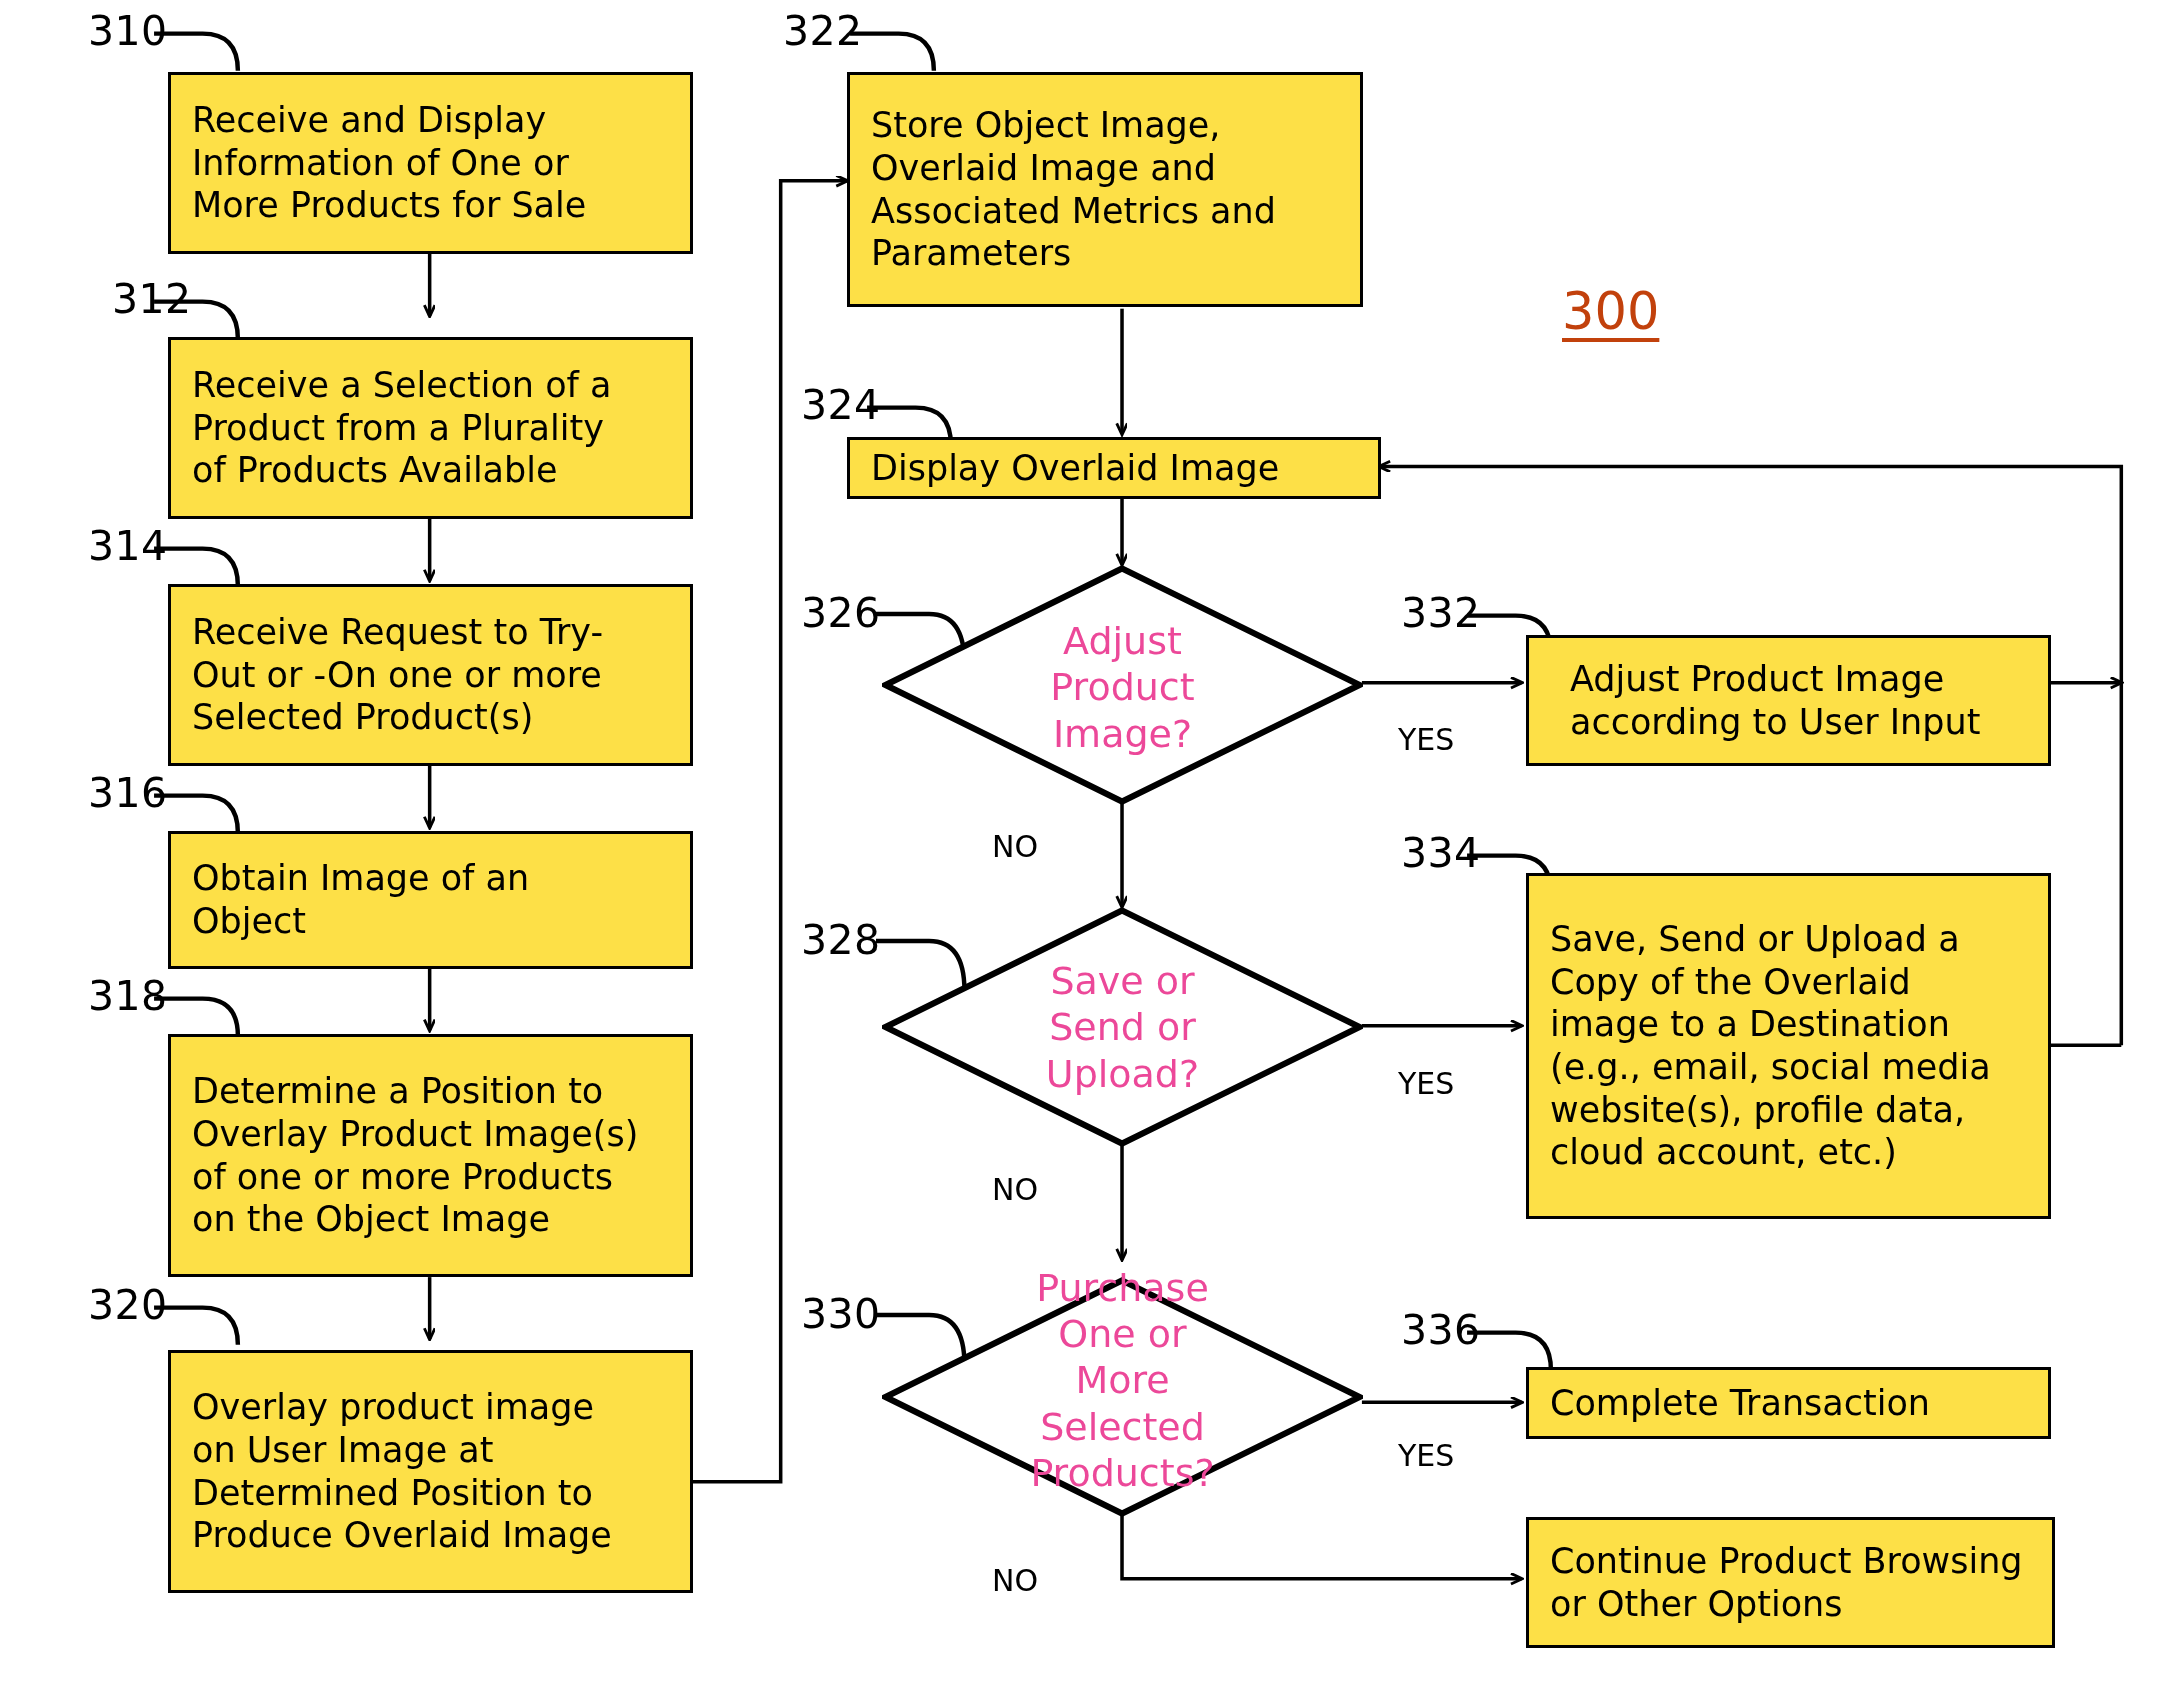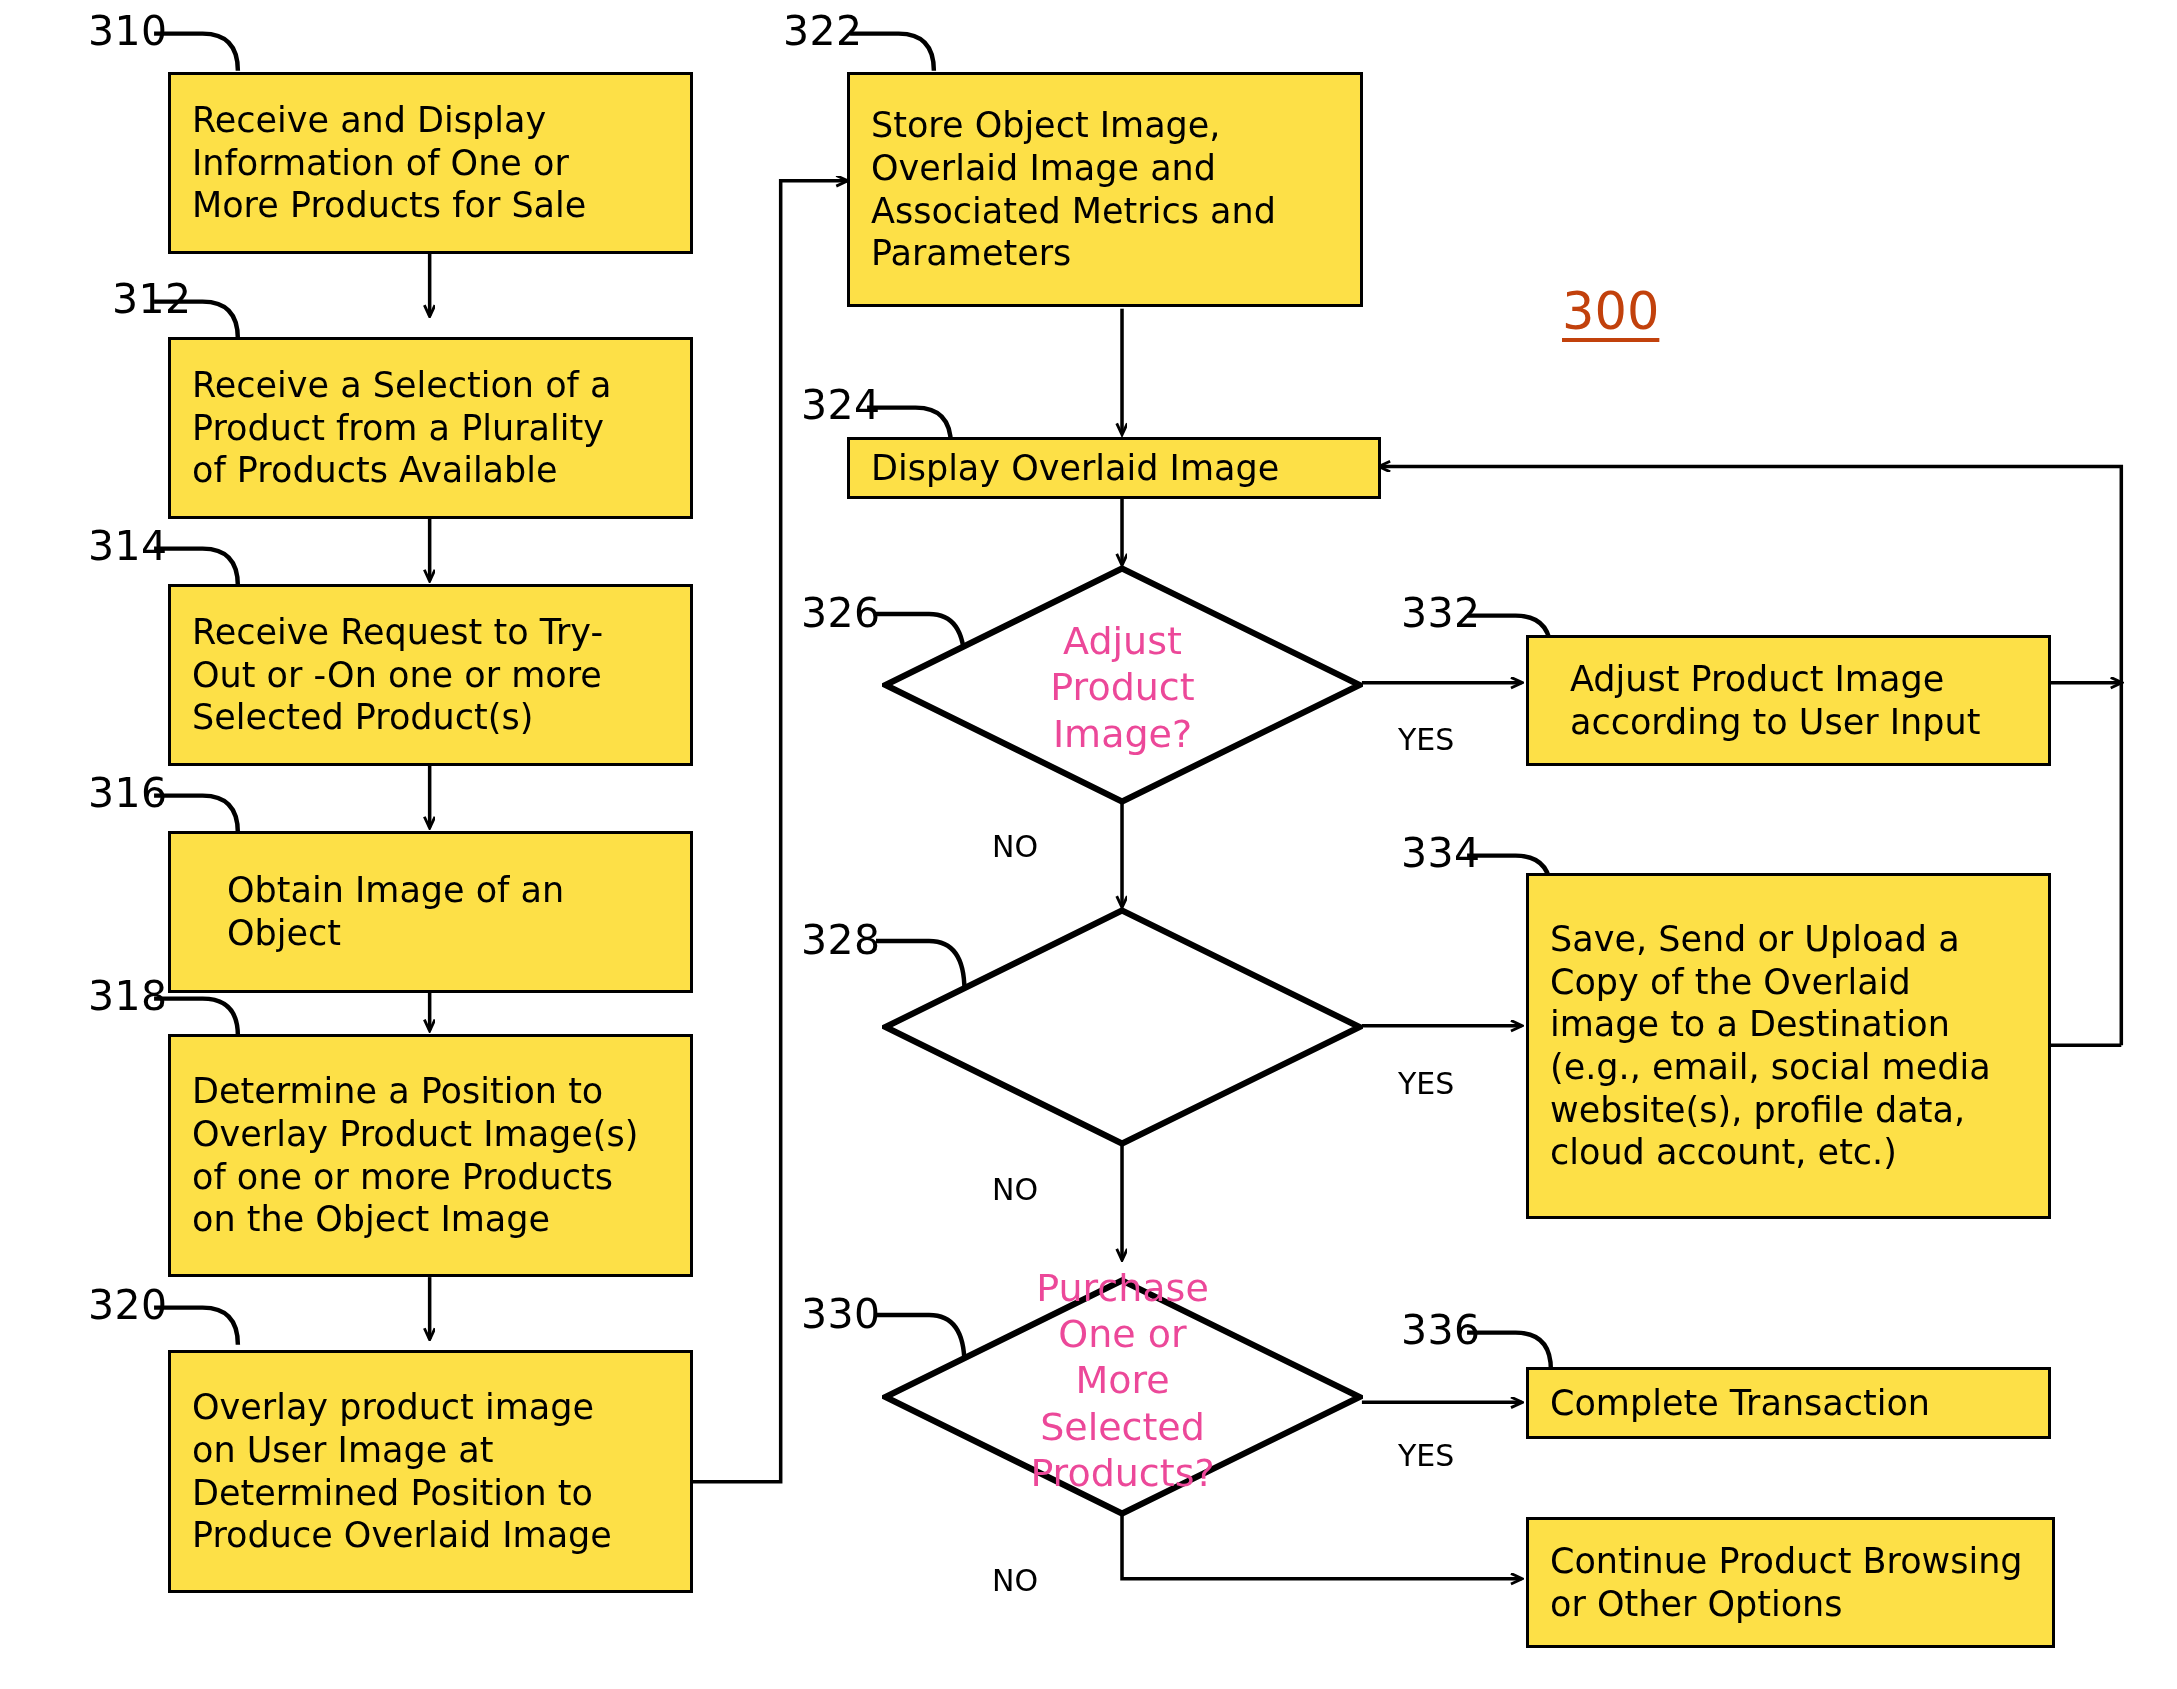--- a/index.html
+++ b/index.html
@@ -153,21 +153,21 @@
   <div class="proc" style="left:168px; top:584px; width:525px; height:182px;">
     <div class="txt">Receive Request to Try-
 Out or -On one or more
 Selected Product(s)</div>
   </div>
 
   <div class="reflabel" style="left:88px; top:769px;">316</div>
   <svg class="leader" style="position:absolute;left:154px;top:778px;width:106px;height:60px;" viewBox="0 0 120 68">
     <path d="M0,20 L55,20 Q95,20 95,62" stroke="#000" stroke-width="5" fill="none"></path>
   </svg>
-  <div class="proc" style="left:168px; top:831px; width:525px; height:162px;padding-left:35px;">
+  <div class="proc" style="left:168px; top:831px; width:525px; height:138px;">
     <div class="txt">Obtain Image of an
 Object</div>
   </div>
 
   <div class="reflabel" style="left:88px; top:972px;">318</div>
   <svg class="leader" style="position:absolute;left:154px;top:981px;width:106px;height:60px;" viewBox="0 0 120 68">
     <path d="M0,20 L55,20 Q95,20 95,62" stroke="#000" stroke-width="5" fill="none"></path>
   </svg>
   <div class="proc" style="left:168px; top:1034px; width:525px; height:243px;">
     <div class="txt">Determine a Position to
@@ -222,20 +222,23 @@
   <div class="branchlabel" style="left:992px; top:829px;">NO</div>
 
   <div class="reflabel" style="left:801px; top:916px;">328</div>
   <svg class="leader" style="position:absolute;left:876px;top:925px;width:115px;height:71px;" viewBox="0 0 130 80">
     <path d="M0,18 L60,18 Q100,18 100,74" stroke="#000" stroke-width="5" fill="none"></path>
   </svg>
   <div class="diamond-wrap" style="left:882px; top:907px; width:481px; height:240px;">
     <svg width="481" height="240" viewBox="0 0 545 272" style="position:absolute;left:0;top:0;">
       <polygon points="272,4 541,136 272,268 4,136" fill="#ffffff" stroke="#000000" stroke-width="7"></polygon>
     </svg>
+    <div class="dtext" style="top:51px;">Save or
+Send or
+Upload?</div>
   </div>
   <div class="branchlabel" style="left:1398px; top:1066px;">YES</div>
   <div class="branchlabel" style="left:992px; top:1172px;">NO</div>
 
   <div class="reflabel" style="left:801px; top:1290px;">330</div>
   <svg class="leader" style="position:absolute;left:876px;top:1299px;width:115px;height:71px;" viewBox="0 0 130 80">
     <path d="M0,18 L60,18 Q100,18 100,74" stroke="#000" stroke-width="5" fill="none"></path>
   </svg>
   <div class="diamond-wrap" style="left:882px; top:1277px; width:481px; height:240px;">
     <svg width="481" height="240" viewBox="0 0 545 272" style="position:absolute;left:0;top:0;">

